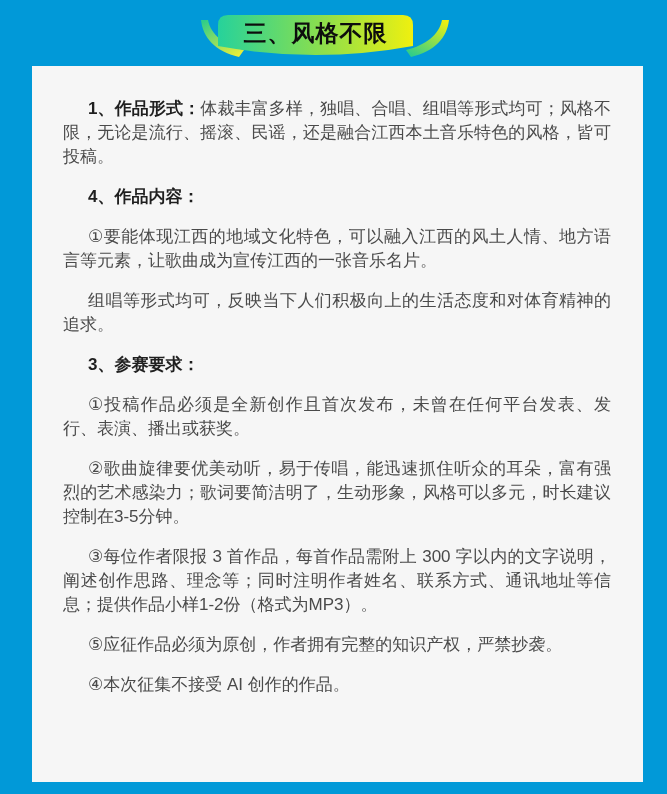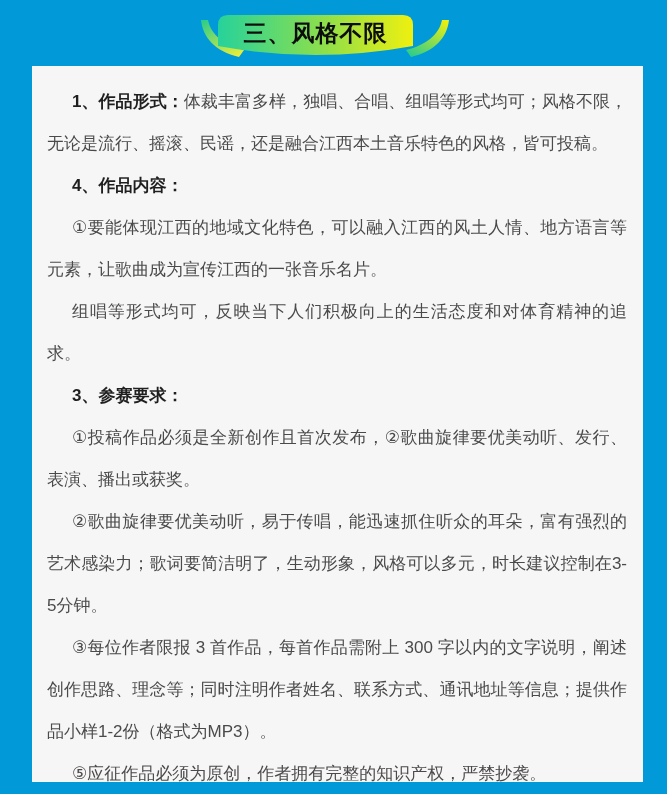--- a/index.html
+++ b/index.html
@@ -17,22 +17,22 @@
     display:flex;align-items:center;justify-content:center;
     font-size:23px;font-weight:700;color:#0d0d0d;letter-spacing:1px;
     white-space:nowrap;
   }
   .card{
     position:absolute;left:32px;top:66px;width:611px;height:716px;
     background:#f6f6f6;box-sizing:border-box;
     padding:15px 16px 0 15px;
   }
   .card p{
-    margin:0;padding:0;
-    font-size:17px;line-height:42px;color:#4a4a4a;
+    margin:16px;padding:0;
+    font-size:17px;line-height:24px;color:#4a4a4a;
     text-align:justify;text-indent:25px;
   }
   .card p b{color:#1f1f1f;font-weight:700;}
 </style>
 </head>
 <body>
 
 <div class="badge-wrap">
   <svg width="260" height="56" viewBox="0 0 260 56">
     <defs>
@@ -56,18 +56,18 @@
   </svg>
   <div class="badge-label">三、风格不限</div>
 </div>
 
 <div class="card">
   <p><b>1、作品形式：</b><span>体裁丰富多样，独唱、合唱、组唱等形式均可；风格不限，无论是流行、摇滚、民谣，还是融合江西本土音乐特色的风格，皆可投稿。</span></p>
   <p><b>4、作品内容：</b></p>
   <p><span>①要能体现江西的地域文化特色，可以融入江西的风土人情、地方语言等元素，让歌曲成为宣传江西的一张音乐名片。</span></p>
   <p><span>组唱等形式均可，反映当下人们积极向上的生活态度和对体育精神的追求。</span></p>
   <p><b>3、参赛要求：</b></p>
-  <p><span>①投稿作品必须是全新创作且首次发布，②歌曲旋律要优美动听、发行、表演、播出或获奖。</span></p>
+  <p><span>①投稿作品必须是全新创作且首次发布，未曾在任何平台发表、发行、表演、播出或获奖。</span></p>
   <p><span>②歌曲旋律要优美动听，易于传唱，能迅速抓住听众的耳朵，富有强烈的艺术感染力；歌词要简洁明了，生动形象，风格可以多元，时长建议控制在3-5分钟。</span></p>
   <p><span>③每位作者限报 3 首作品，每首作品需附上 300 字以内的文字说明，阐述创作思路、理念等；同时注明作者姓名、联系方式、通讯地址等信息；提供作品小样1-2份（格式为MP3）。</span></p>
   <p><span>⑤应征作品必须为原创，作者拥有完整的知识产权，严禁抄袭。</span></p>
   <p><span>④本次征集不接受 AI 创作的作品。</span></p>
 </div>
 
 </body></html>

